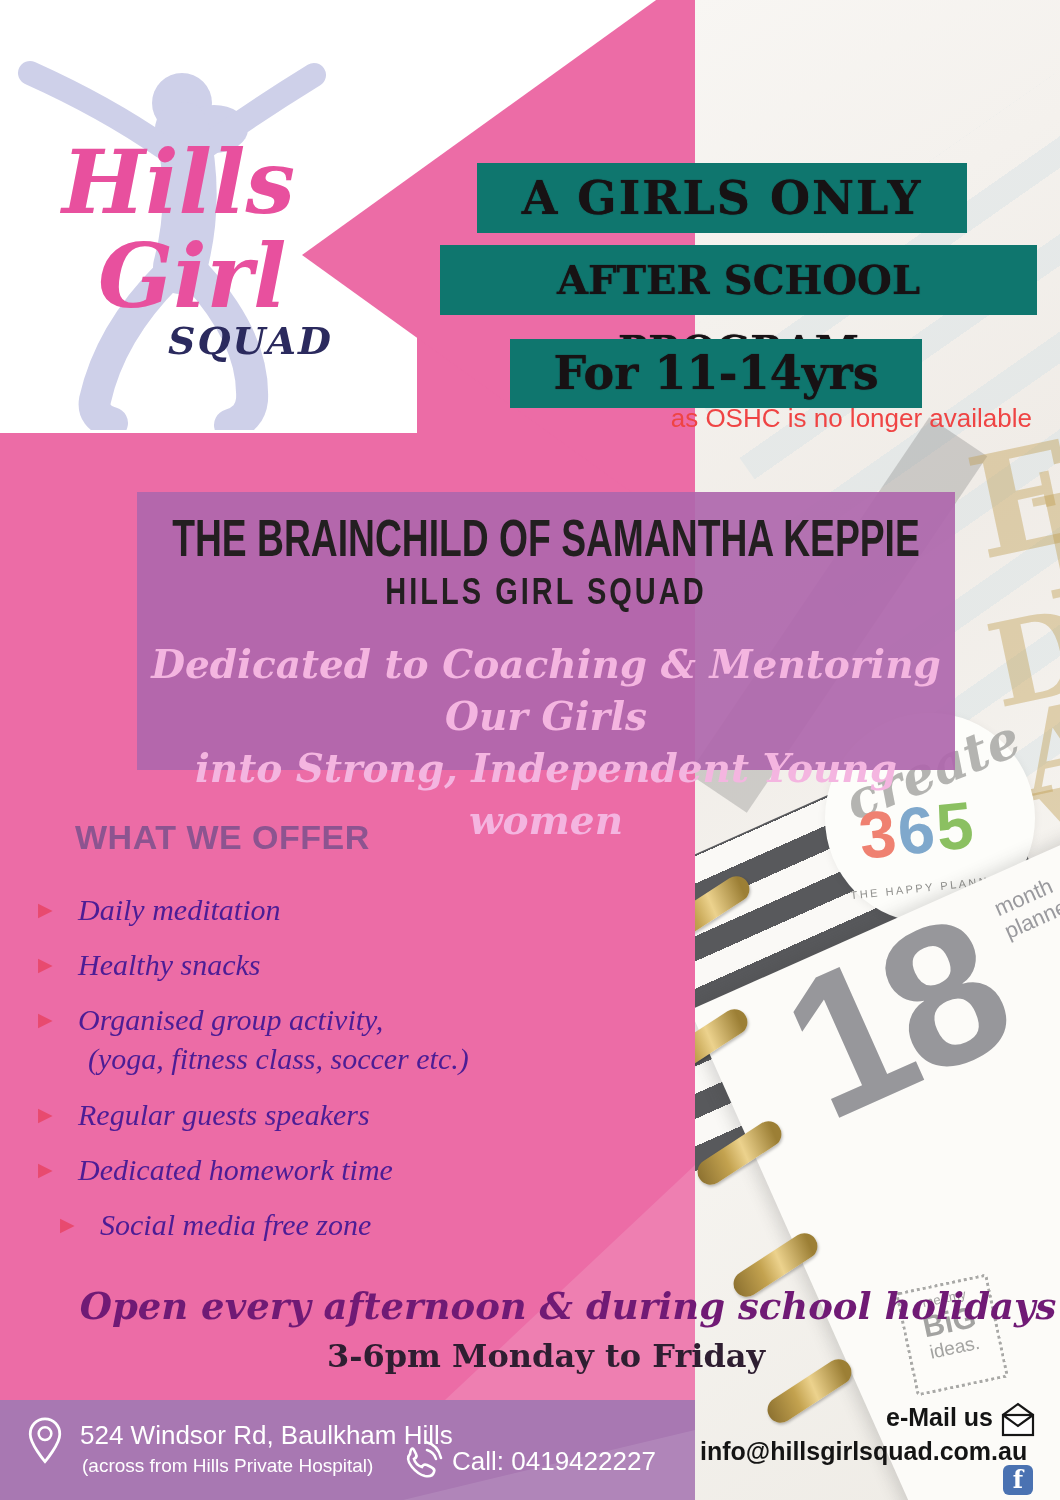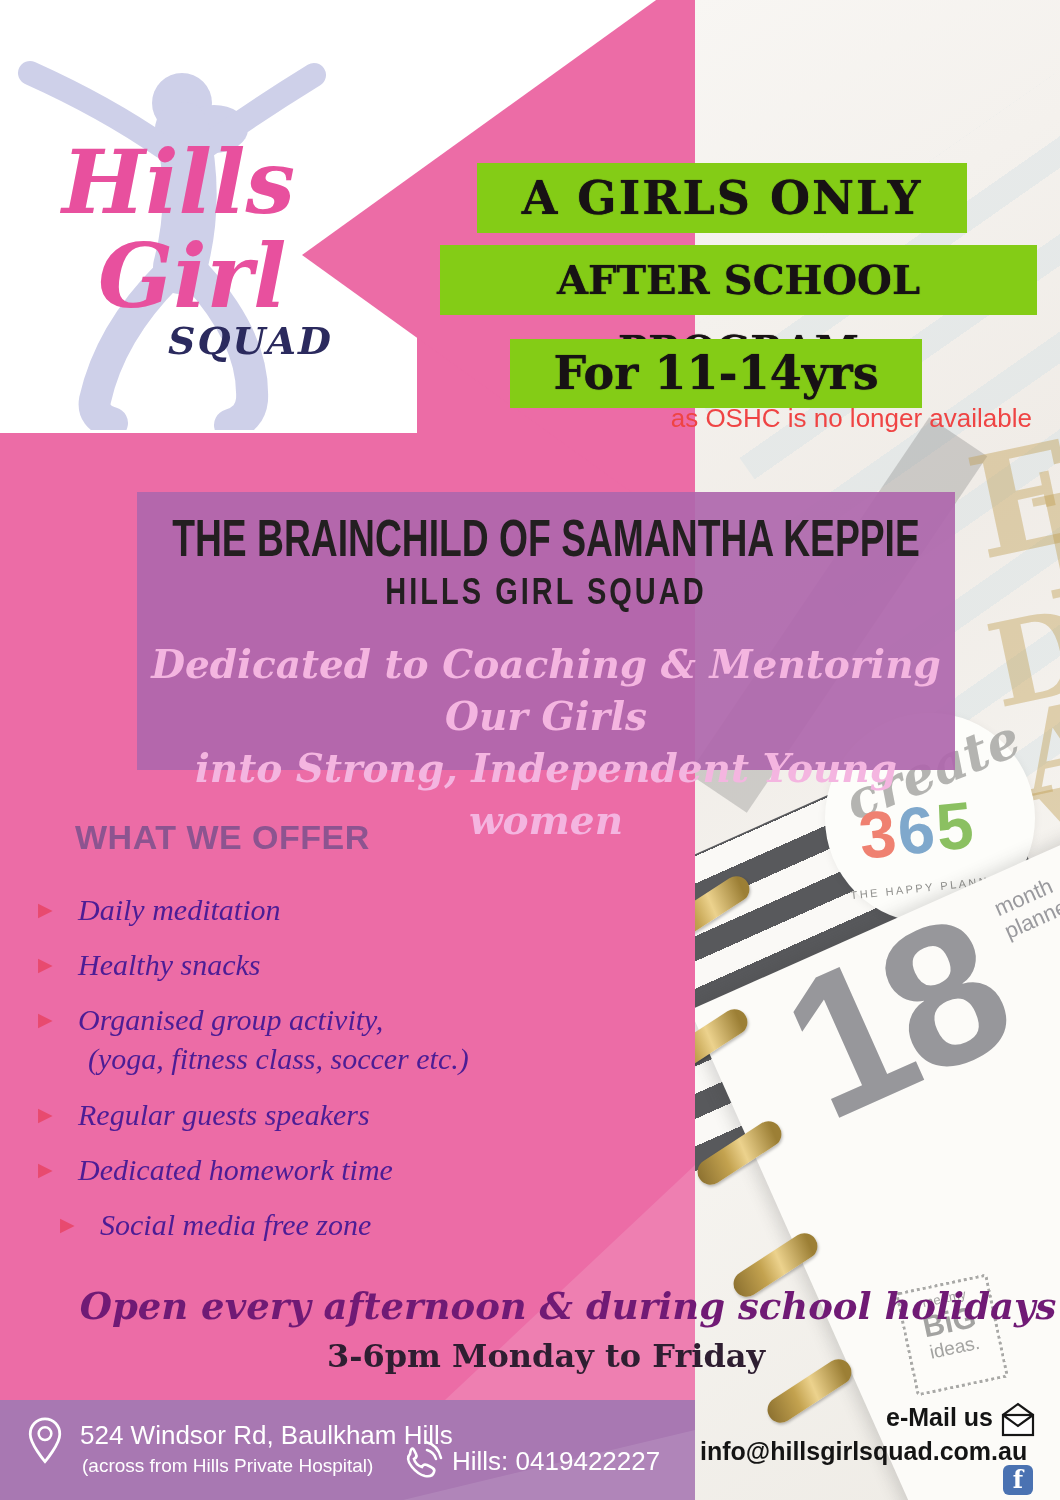--- a/index.html
+++ b/index.html
@@ -52,21 +52,21 @@
         clip-path:polygon(695px 1165px,695px 1400px,445px 1400px);}
   .logo-word{position:absolute;font-family:"DejaVu Serif",serif;font-style:italic;
         font-weight:bold;color:#e8509e;line-height:1;}
   .offer-head{position:absolute;left:75px;top:818px;font-size:34px;font-weight:bold;
         color:#8d5490;letter-spacing:.5px;}
   .bullet-row{position:absolute;left:38px;width:620px;}
   .bullet-ic{display:inline-block;width:40px;font-size:19px;color:#e84a6f;vertical-align:4px;}
   .bullet-tx{font-family:Liberation Serif, serif;font-style:italic;font-size:30px;color:#4c1d95;}
 
   
-  .band{position:absolute;background:#84cc16;text-align:center;
+  .band{position:absolute;background:#0f766e;text-align:center;
         font-family:"DejaVu Serif",serif;font-weight:900;color:#171214;
         text-shadow:0 0 1px #171214;}
   .note{position:absolute;left:620px;top:403px;width:412px;text-align:right;
         font-size:26px;font-weight:400;color:#ef4444;}
   .purple-box{position:absolute;left:137px;top:492px;width:818px;height:278px;
         background:rgba(175,103,173,0.92);text-align:center;}
   .pb-title{margin-top:26px;font-size:38px;font-weight:bold;color:#231f20;
         transform:scale(.98,1.35);transform-origin:center;}
   .pb-sub{margin-top:14px;font-size:29px;font-weight:bold;color:#231f20;letter-spacing:3px;
         transform:scaleY(1.3);}
@@ -218,21 +218,21 @@
   <div class="f-white" style="left:82px;top:1455px;font-size:19px;">(across from Hills Private Hospital)</div>
 
   <svg class="abs" style="left:400px;top:1438px;" width="46" height="46" viewBox="0 0 46 46">
     <g stroke="#fff" stroke-width="2.6" fill="none" stroke-linecap="round">
       <path d="M10 16 c-3 3 -2 8 2 13 c4 5 9 8 13 9 c5 1 8 -1 9 -4 c1 -2 -1 -4 -3 -5 l-4 -2 c-2 -1 -4 0 -5 2 c-3 -1 -7 -4 -8 -8 c2 -1 3 -3 2 -5 l-2 -4 c-1 -2 -3 -3 -4 4 z"></path>
       <path d="M27 12 q7 2 9 9"></path>
       <path d="M26 4 q12 3 15 16"></path>
     </g>
   </svg>
   <div class="f-white" style="left:452px;top:1446px;font-size:26px;">
-    <span>Hills:</span>
+    <span>Call:</span>
     <span>0419422227</span>
   </div>
 
   <div class="fr" style="left:700px;top:1403px;width:293px;font-size:25px;">e-Mail us</div>
   <svg class="abs" style="left:999px;top:1402px;" width="38" height="36" viewBox="0 0 38 36">
     <g stroke="#161616" stroke-width="2.2" fill="#fff">
       <path d="M4 13 L19 2 L34 13" fill="none"></path>
       <rect x="4" y="13" width="30" height="20"></rect>
       <path d="M4 13 L19 24 L34 13" fill="none"></path>
     </g>

